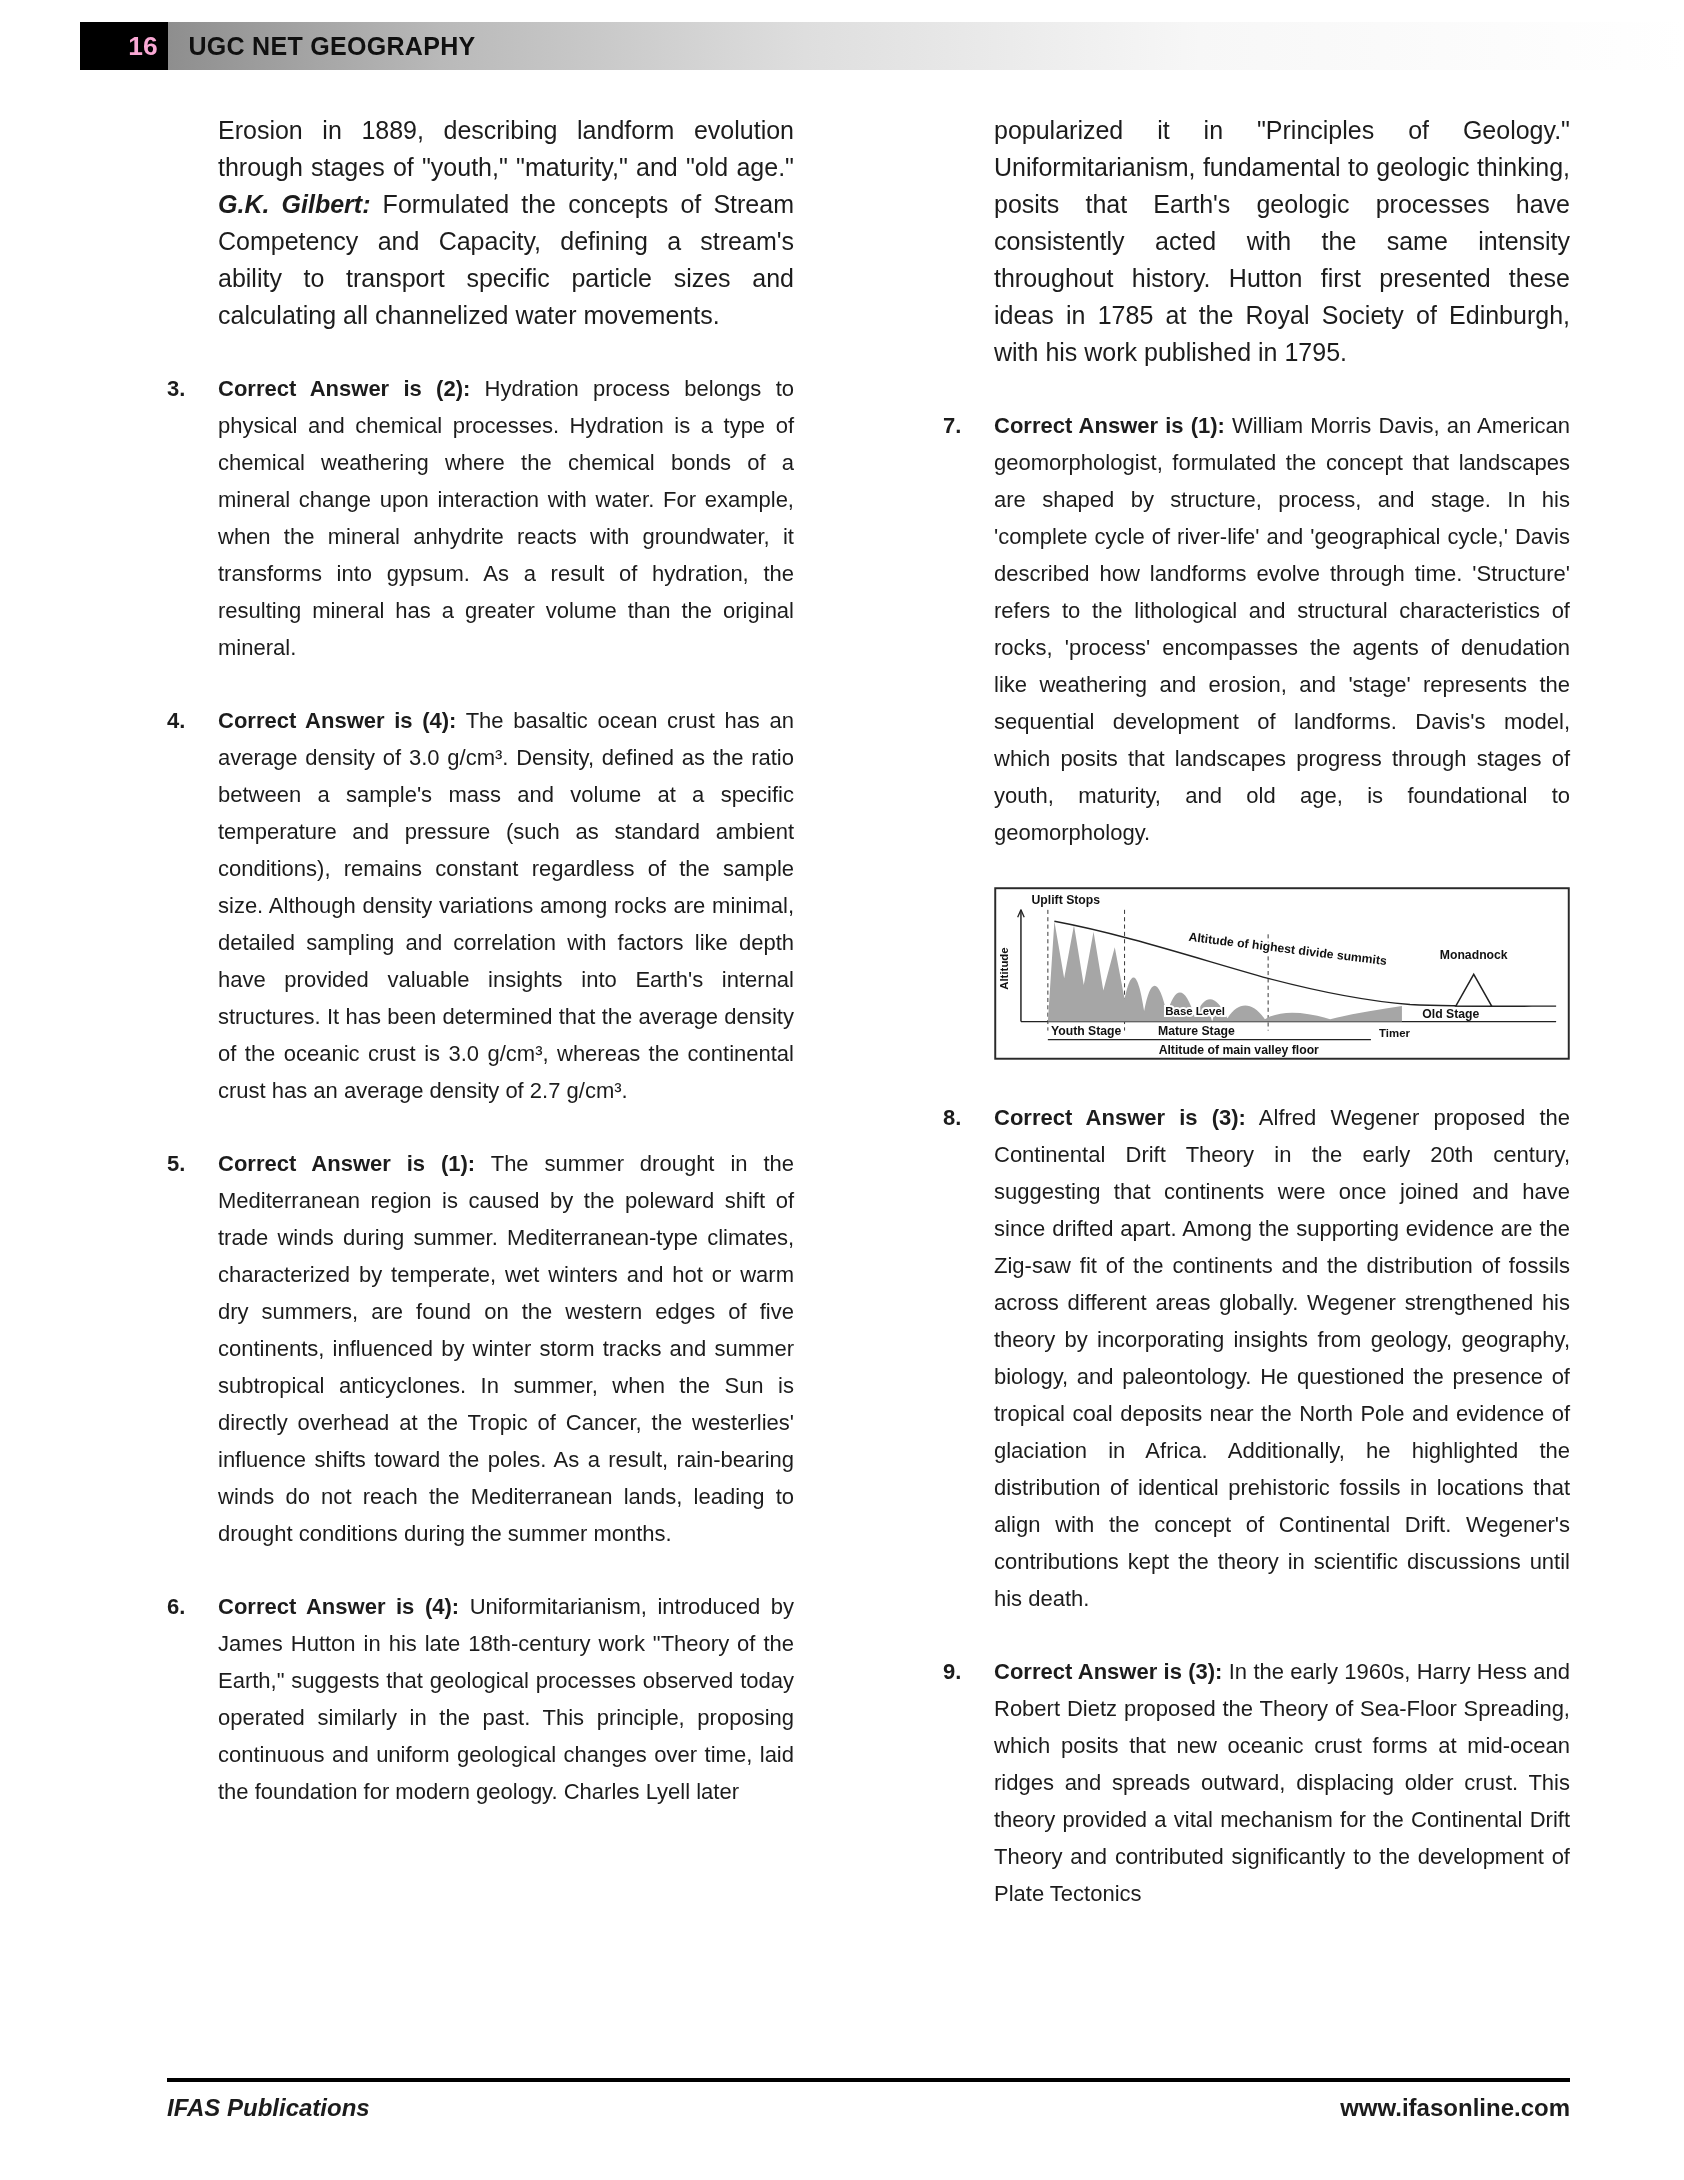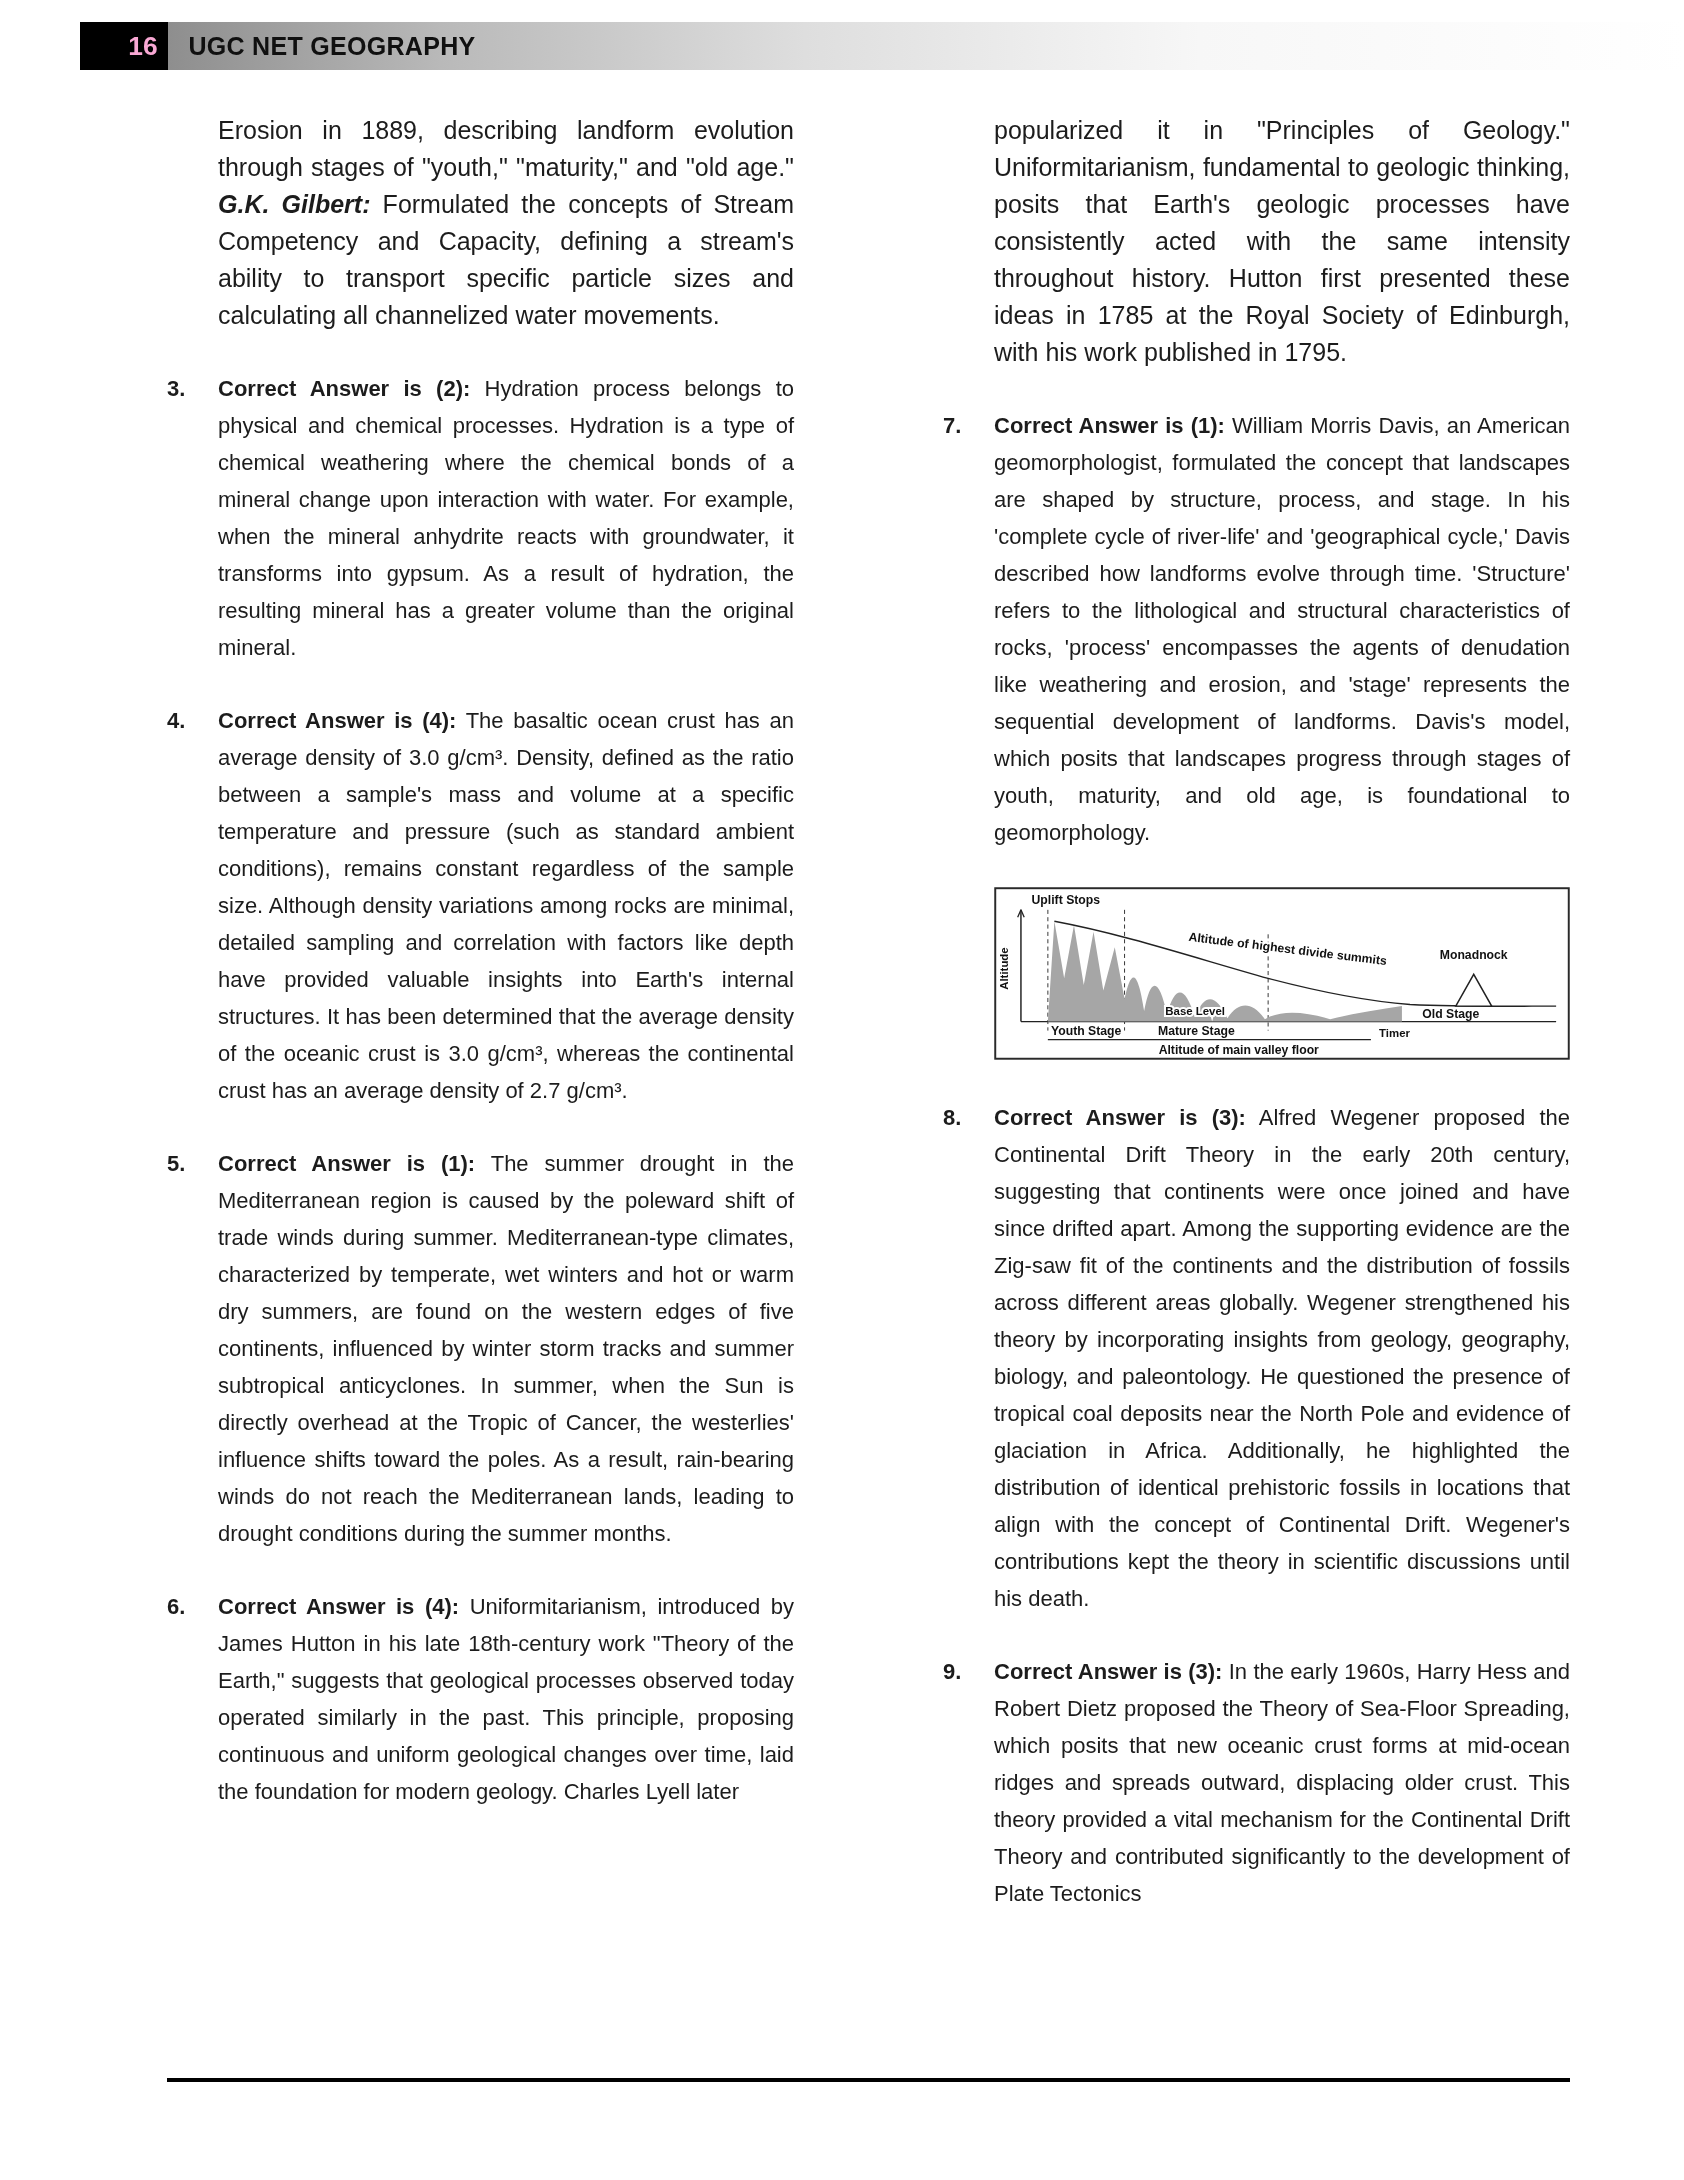--- a/index.html
+++ b/index.html
@@ -138,15 +138,19 @@
           <div class="body"><span class="b">Correct Answer is (3):</span><span> Alfred Wegener proposed the Continental Drift Theory in the early 20th century, suggesting that continents were once joined and have since drifted apart. Among the supporting evidence are the Zig-saw fit of the continents and the distribution of fossils across different areas globally. Wegener strengthened his theory by incorporating insights from geology, geography, biology, and paleontology. He questioned the presence of tropical coal deposits near the North Pole and evidence of glaciation in Africa. Additionally, he highlighted the distribution of identical prehistoric fossils in locations that align with the concept of Continental Drift. Wegener's contributions kept the theory in scientific discussions until his death.</span></div>
         </div>
         <div class="item">
           <span class="num">9.</span>
           <div class="body"><span class="b">Correct Answer is (3):</span><span> In the early 1960s, Harry Hess and Robert Dietz proposed the Theory of Sea-Floor Spreading, which posits that new oceanic crust forms at mid-ocean ridges and spreads outward, displacing older crust. This theory provided a vital mechanism for the Continental Drift Theory and contributed significantly to the development of Plate Tectonics</span></div>
         </div>
       </div>
   </div>
 
   <div class="footer-line"></div>
+  <div class="footer">
+    <span class="footer-left">IFAS Publications</span>
+    <span class="footer-right">www.ifasonline.com</span>
+  </div>
 
 </div>
 
 
 </body></html>

